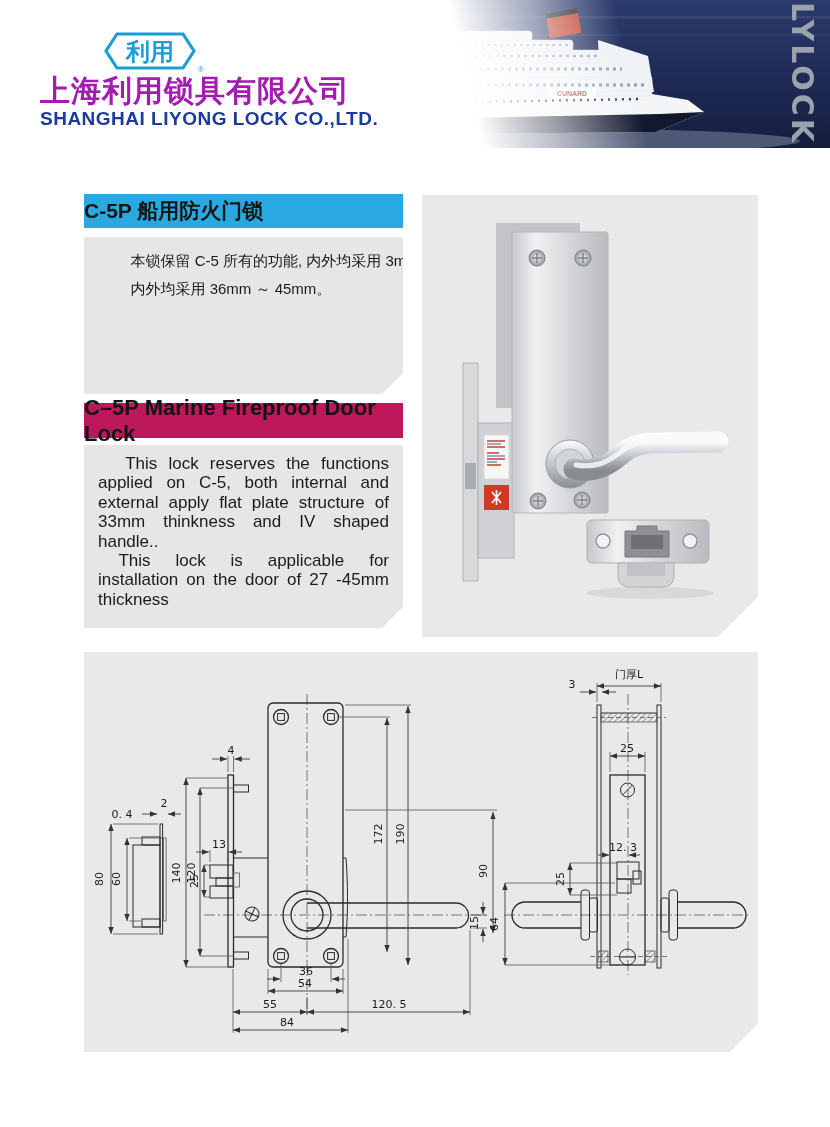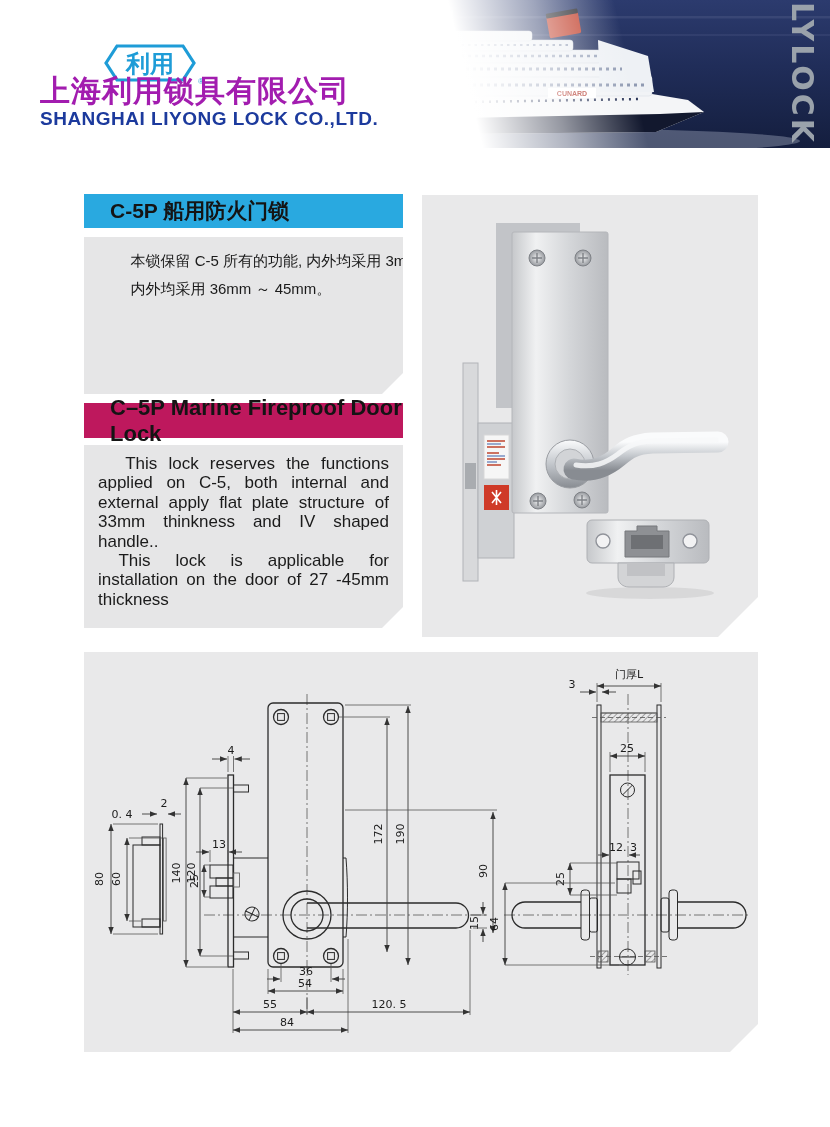--- a/index.html
+++ b/index.html
@@ -9,29 +9,29 @@
   .header{position:absolute;left:0;top:0;width:830px;height:148px;overflow:hidden;}
   .ship-svg{position:absolute;left:0;top:0;}
   .lylock{position:absolute;left:774px;top:2px;height:145px;width:46px;
           writing-mode:vertical-rl;text-orientation:mixed;
           font-weight:bold;font-size:30px;letter-spacing:3px;color:#9aa2ab;
           font-family:"DejaVu Sans","Liberation Sans",sans-serif;}
   .horse{position:absolute;left:38px;top:20px;width:70px;text-align:center;color:#1d50ae;}
   .horse-cn{font-size:9px;font-weight:bold;line-height:9px;}
   .horse-en{font-size:5.5px;letter-spacing:1px;line-height:6px;white-space:nowrap;}
   .horse .reg{font-size:6px;vertical-align:top;}
-  .liyong{position:absolute;left:102px;top:42px;width:100px;height:42px;}
+  .liyong{position:absolute;left:102px;top:30px;width:100px;height:42px;}
   .liyong .reg2{position:absolute;right:-2px;bottom:-2px;font-size:8px;color:#1e9cd7;}
   .company-cn{position:absolute;left:40px;top:74px;width:560px;font-size:30px;line-height:34px;
               font-weight:bold;color:#a21caf;letter-spacing:1px;white-space:nowrap;}
   .company-en{position:absolute;left:40px;top:108px;width:560px;font-size:19px;line-height:21px;
               font-weight:bold;color:#1c3a9d;letter-spacing:.5px;white-space:nowrap;}
   
   .banner{position:absolute;left:84px;width:319px;color:#141414;font-weight:bold;
-          display:flex;align-items:center;padding-left:26px;box-sizing:border-box;}
+          display:flex;align-items:center;box-sizing:border-box;}
   .banner-cn{top:194px;height:34px;background:#29a9e0;font-size:21px;}
   .banner-en{top:403px;height:35px;background:#be185d;font-size:22px;}
   .graybox{position:absolute;left:84px;width:319px;background:#e6e6e7;box-sizing:border-box;
            color:#1b1b1b;clip-path:polygon(0 0,100% 0,100% calc(100% - 21px),calc(100% - 21px) 100%,0 100%);}
   .box-cn{top:237px;height:157px;padding:10px 12px 0 12px;font-size:15px;}
   .box-cn p{margin:0;line-height:27.5px;white-space:nowrap;}
   .box-cn p.ind{text-indent:2.3em;}
   .box-en{top:445px;height:183px;padding:9px 14px 0 14px;font-size:17px;}
   .box-en p{margin:0;line-height:19.4px;text-align:justify;}
   .box-en .p1{text-indent:1.6em;}

